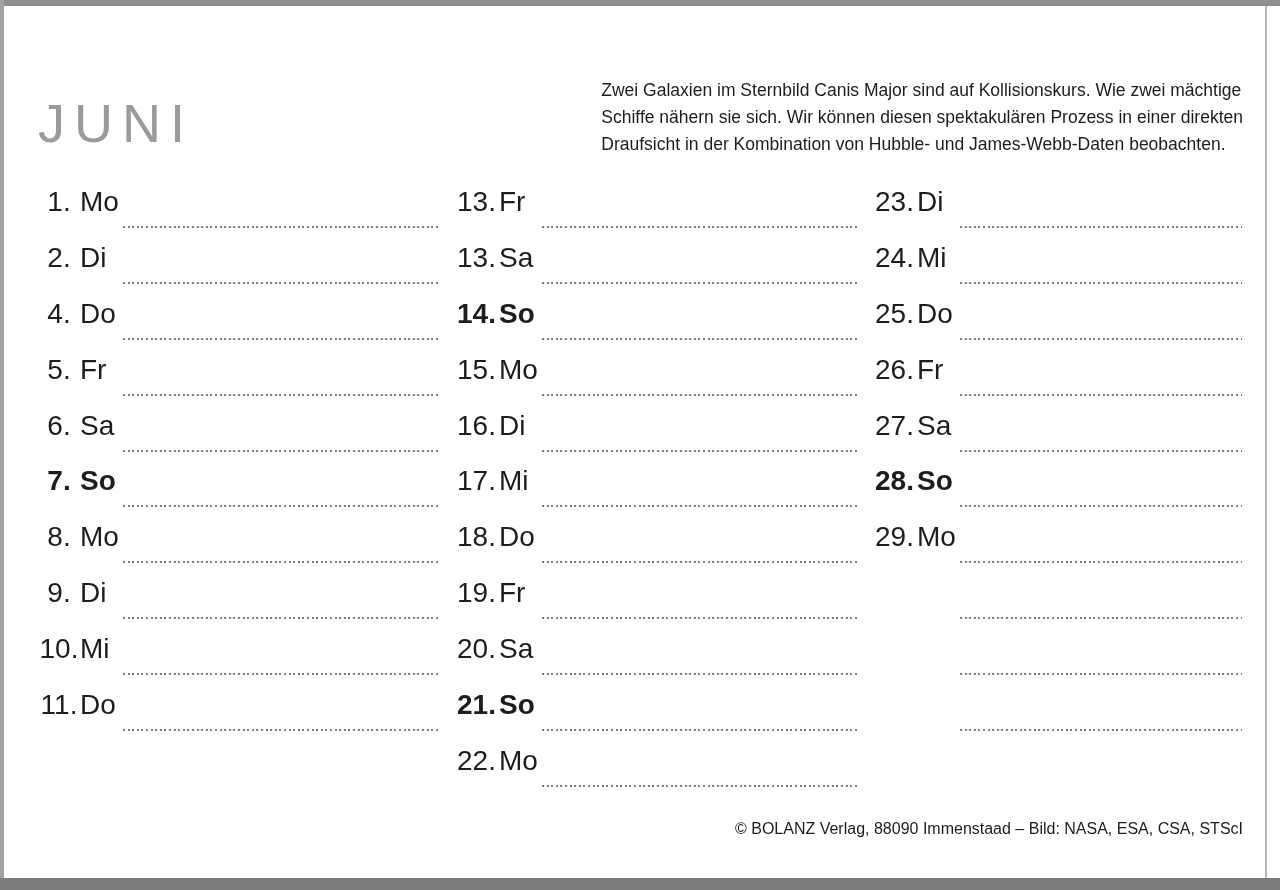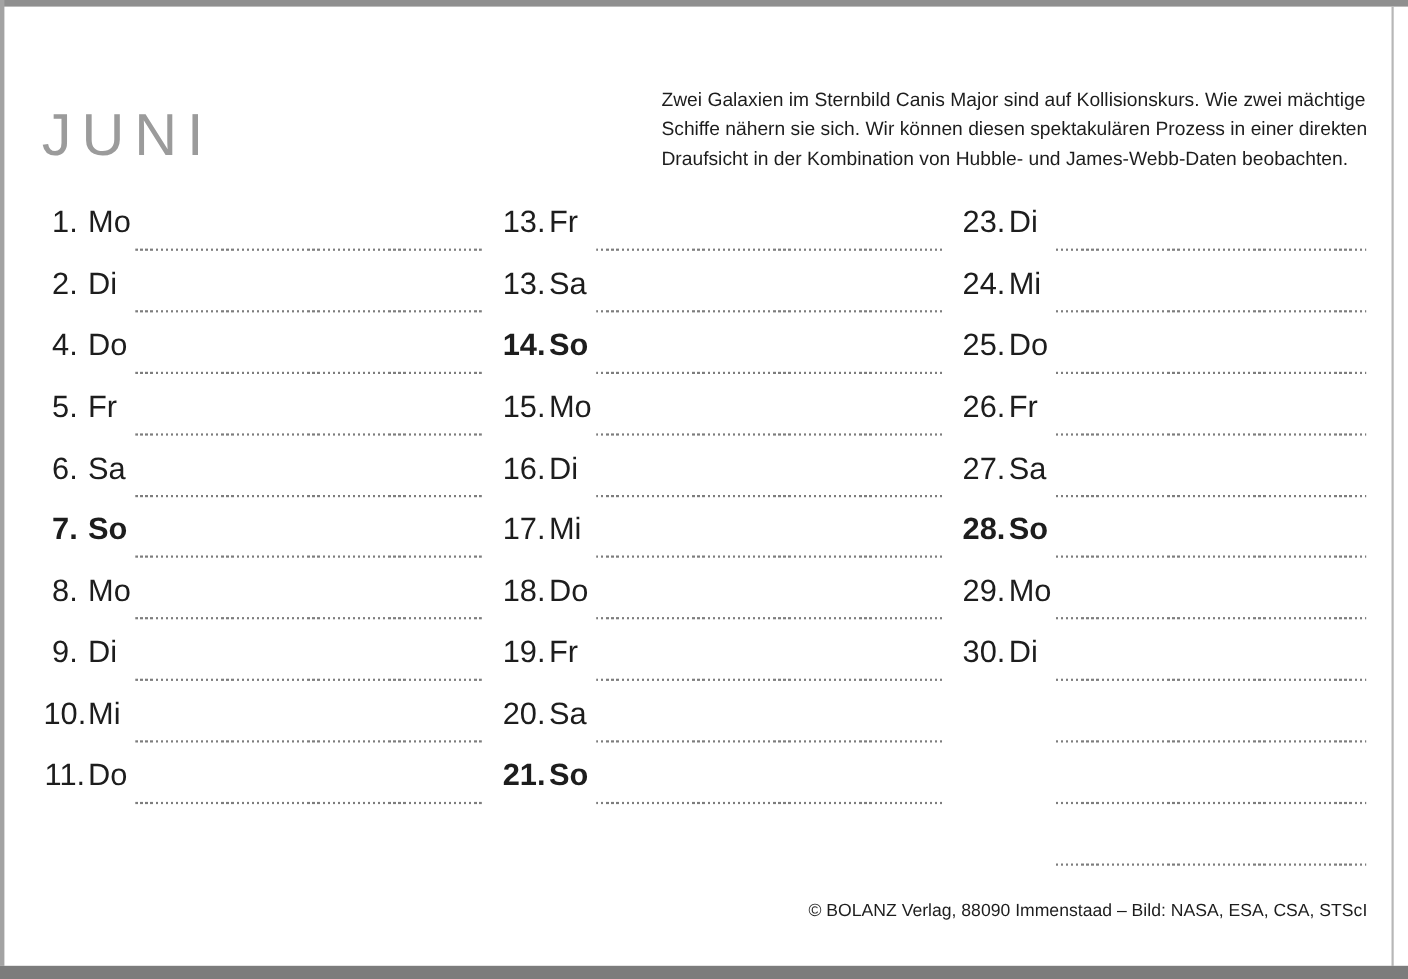--- a/index.html
+++ b/index.html
@@ -157,20 +157,24 @@
           <div class="dotline"></div>
         </div>
         <div class="row">
           <div class="label"><span class="num">20.</span><span class="day">Sa</span></div>
           <div class="dotline"></div>
         </div>
         <div class="row bold">
           <div class="label"><span class="num">21.</span><span class="day">So</span></div>
           <div class="dotline"></div>
         </div>
+        <div class="row">
+          <div class="label"><span class="num">22.</span><span class="day">Mo</span></div>
+          <div class="dotline"></div>
+        </div>
       </div>
     <div class="col col-3">
         <div class="row">
           <div class="label"><span class="num">23.</span><span class="day">Di</span></div>
           <div class="dotline"></div>
         </div>
         <div class="row">
           <div class="label"><span class="num">24.</span><span class="day">Mi</span></div>
           <div class="dotline"></div>
         </div>
@@ -188,24 +192,20 @@
         </div>
         <div class="row bold">
           <div class="label"><span class="num">28.</span><span class="day">So</span></div>
           <div class="dotline"></div>
         </div>
         <div class="row">
           <div class="label"><span class="num">29.</span><span class="day">Mo</span></div>
           <div class="dotline"></div>
         </div>
         <div class="row">
-          <div class="label"><span class="num">30.</span><span class="day">Di</span></div>
-          <div class="dotline"></div>
-        </div>
-        <div class="row">
           <div class="label"><span class="num"></span><span class="day"></span></div>
           <div class="dotline"></div>
         </div>
         <div class="row">
           <div class="label"><span class="num"></span><span class="day"></span></div>
           <div class="dotline"></div>
         </div>
         <div class="row">
           <div class="label"><span class="num"></span><span class="day"></span></div>
           <div class="dotline"></div>

